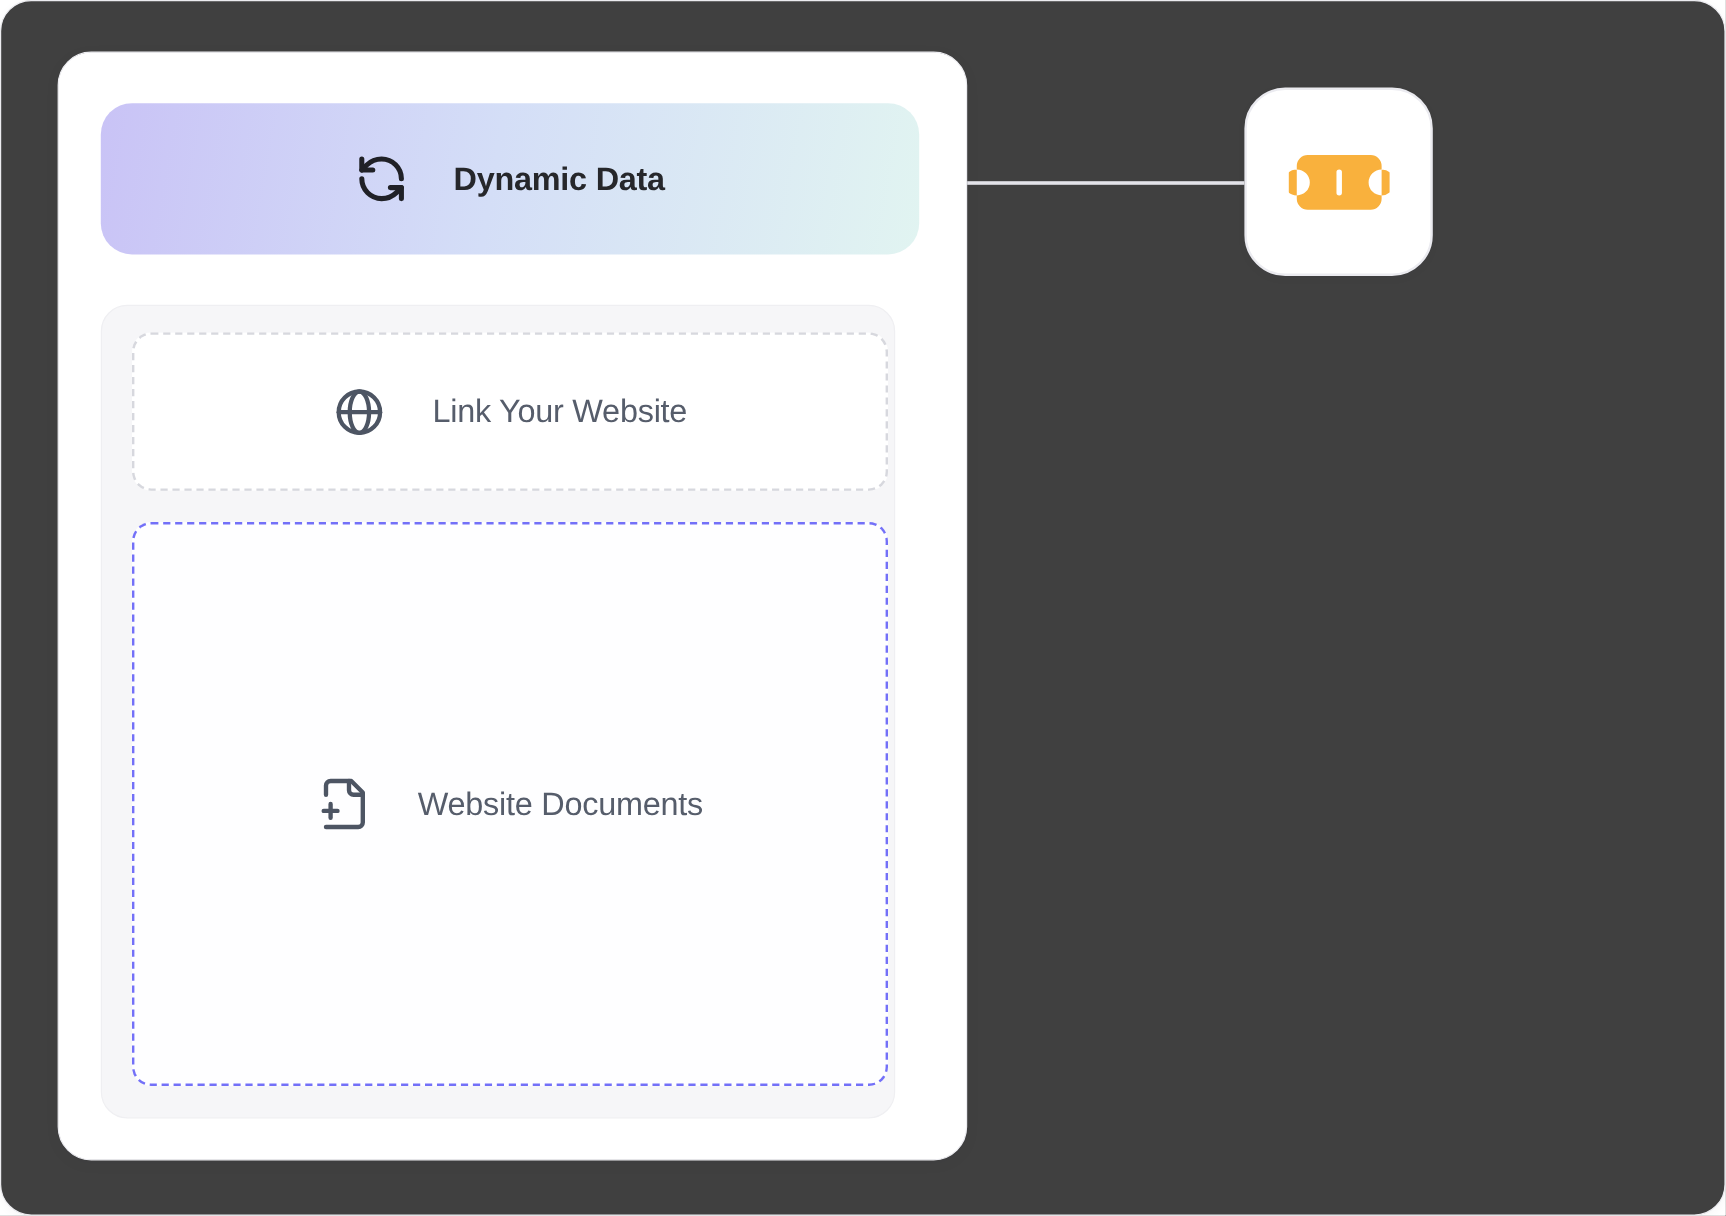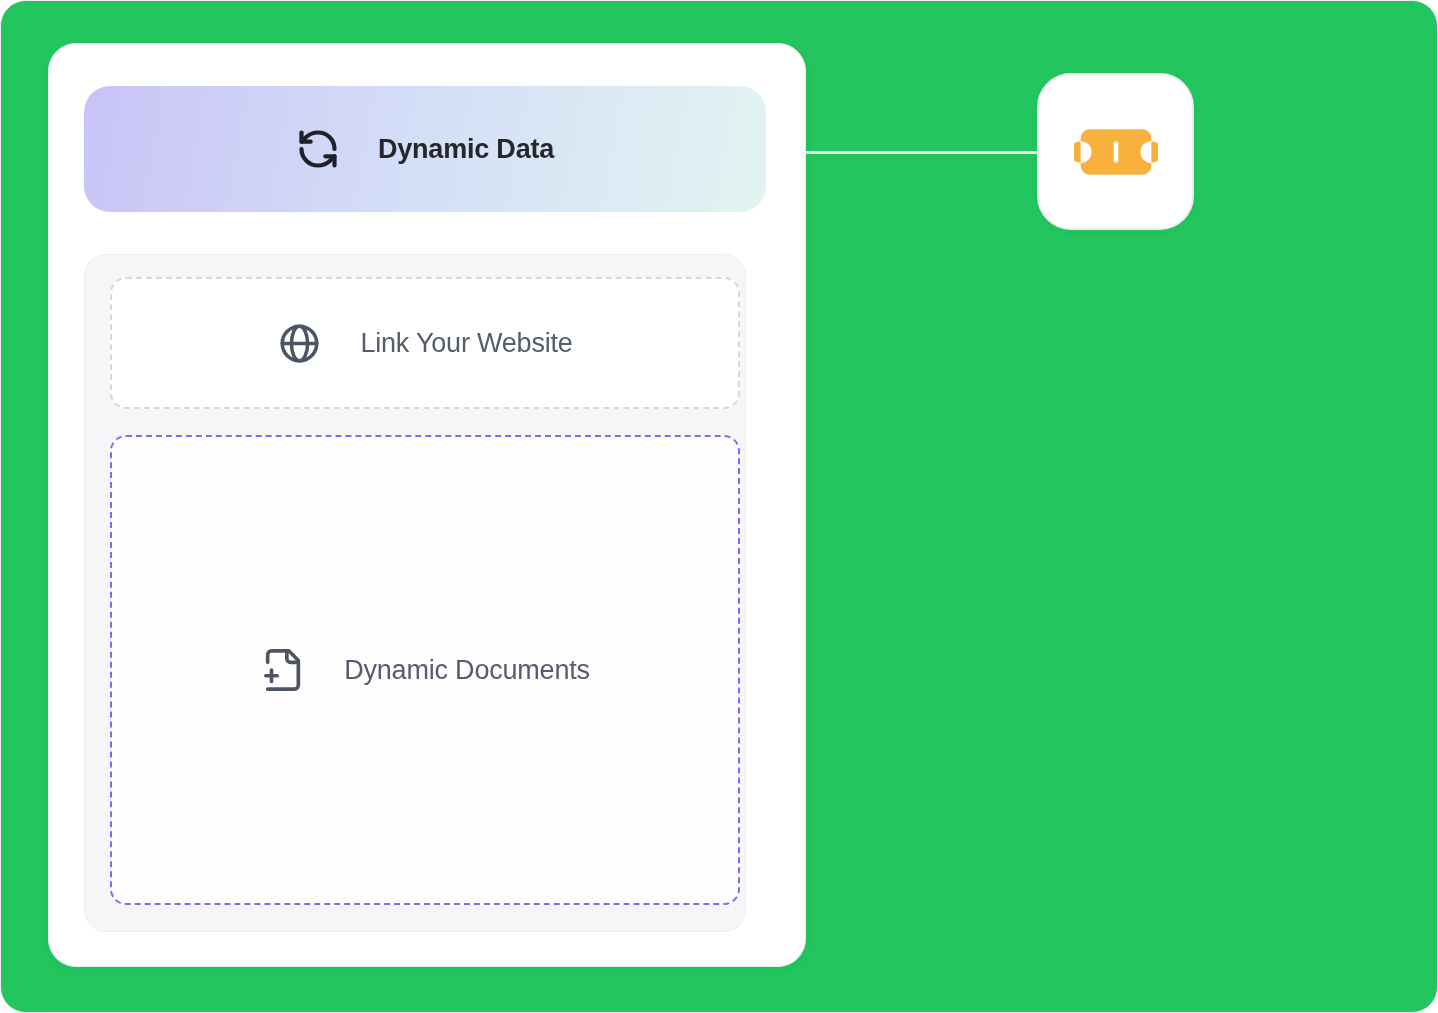--- a/index.html
+++ b/index.html
@@ -1,21 +1,21 @@
 <!DOCTYPE html>
 <html><head>
 <meta charset="utf-8">
 <style>
   * { margin: 0; padding: 0; box-sizing: border-box; }
   html, body { width: 1438px; height: 1013px; background: #ffffff; }
   body { font-family: "Liberation Sans", "DejaVu Sans", sans-serif; position: relative; overflow: hidden; }
 
   .frame {
     position: absolute; inset: 0;
-    background: #22c55e;
+    background: #404040;
     border: 1px solid #ececf0;
     border-radius: 26px;
     box-shadow: 0 2px 8px rgba(20,20,40,0.03);
   }
 
   
   .left-card {
     position: absolute; left: 47px; top: 42px;
     width: 758px; height: 924px;
     background: #ffffff;
@@ -119,21 +119,21 @@
 
       <div class="dash-box upload-box">
         <span class="icon">
           <svg width="46" height="46" viewBox="0 0 24 24" fill="none" stroke="#4d5563" stroke-width="1.9" stroke-linecap="round" stroke-linejoin="round">
             <path d="M4 22h14a2 2 0 0 0 2-2V7l-5-5H6a2 2 0 0 0-2 2v4"></path>
             <path d="M14 2v4a2 2 0 0 0 2 2h4"></path>
             <path d="M3 15h6"></path>
             <path d="M6 12v6"></path>
           </svg>
         </span>
-        <span class="label">Dynamic Documents</span>
+        <span class="label">Website Documents</span>
       </div>
 
     </div>
   </div>
 
   <div class="connector"></div>
 
   <div class="right-node">
     <span class="icon">
       <svg width="84" height="84" viewBox="0 0 24 24">

